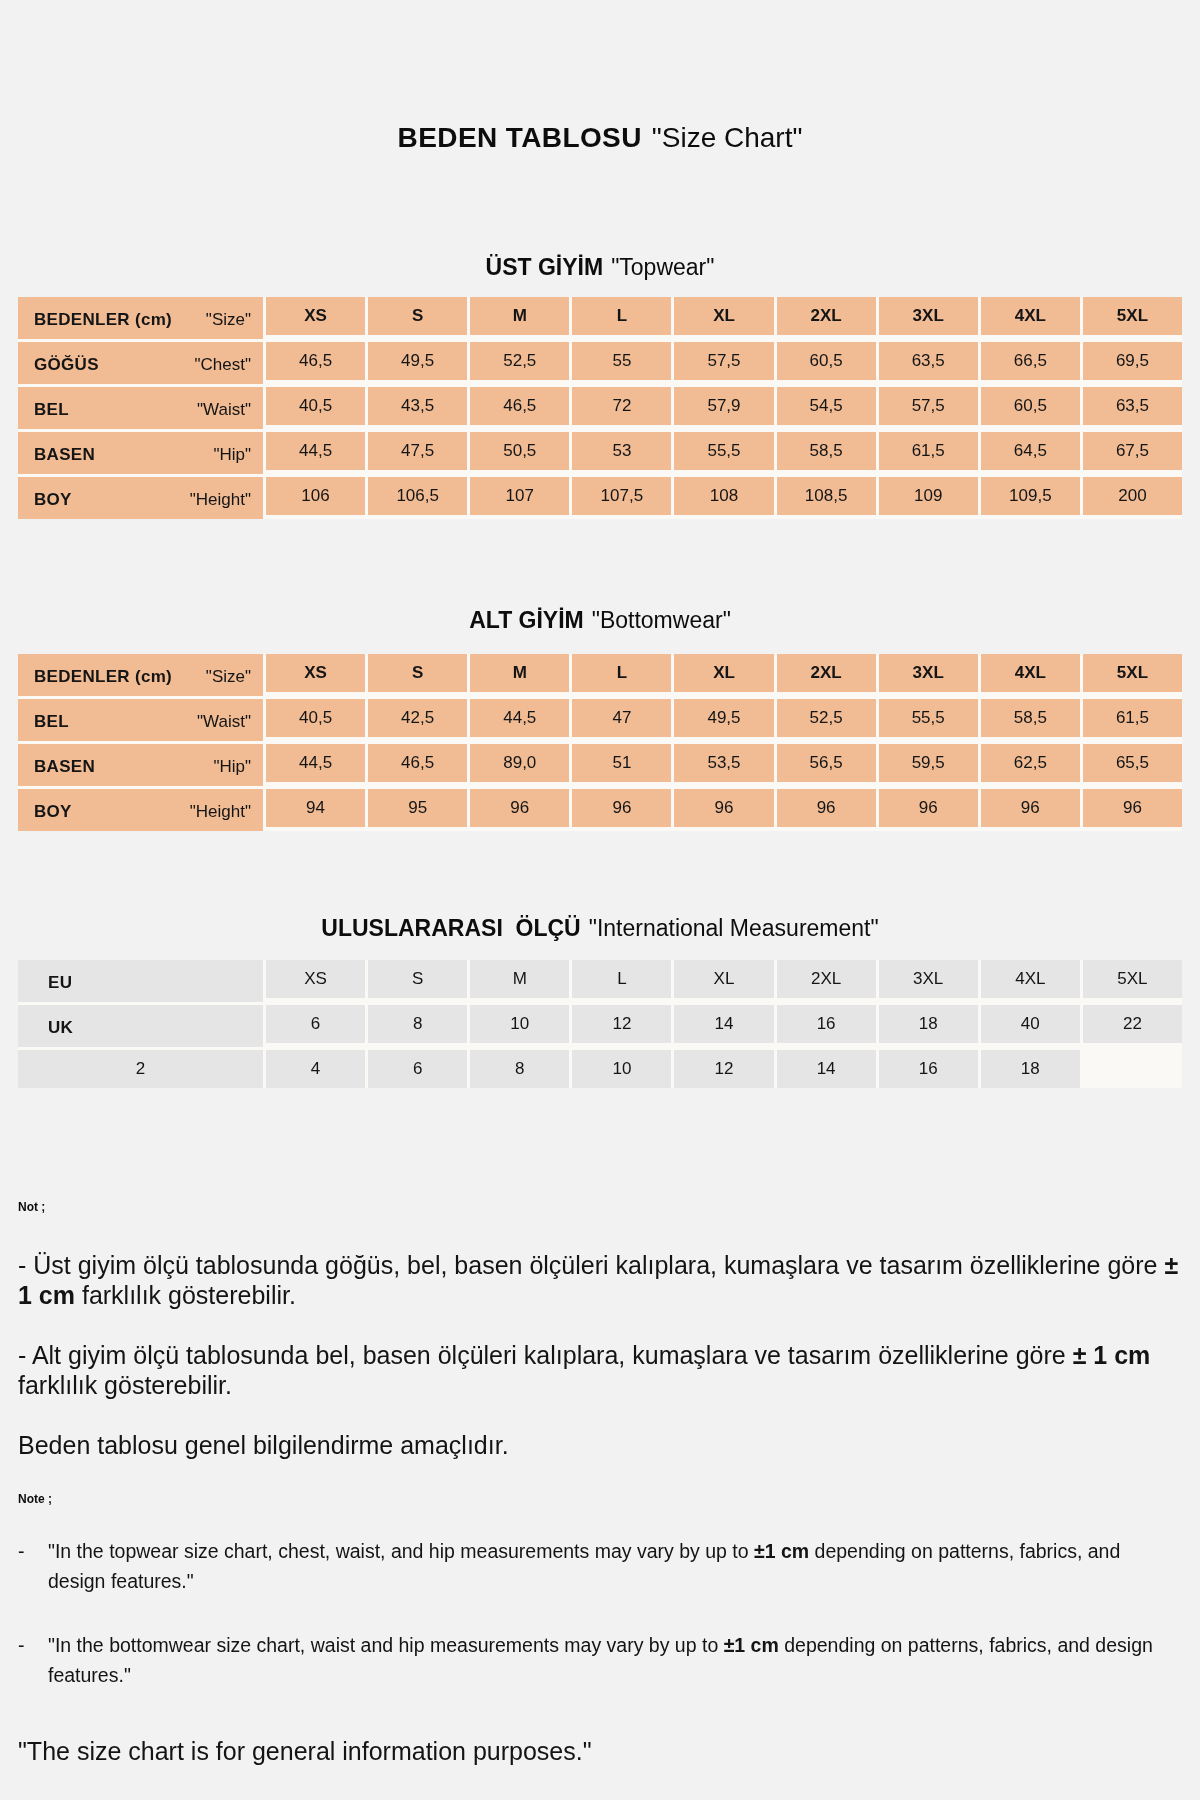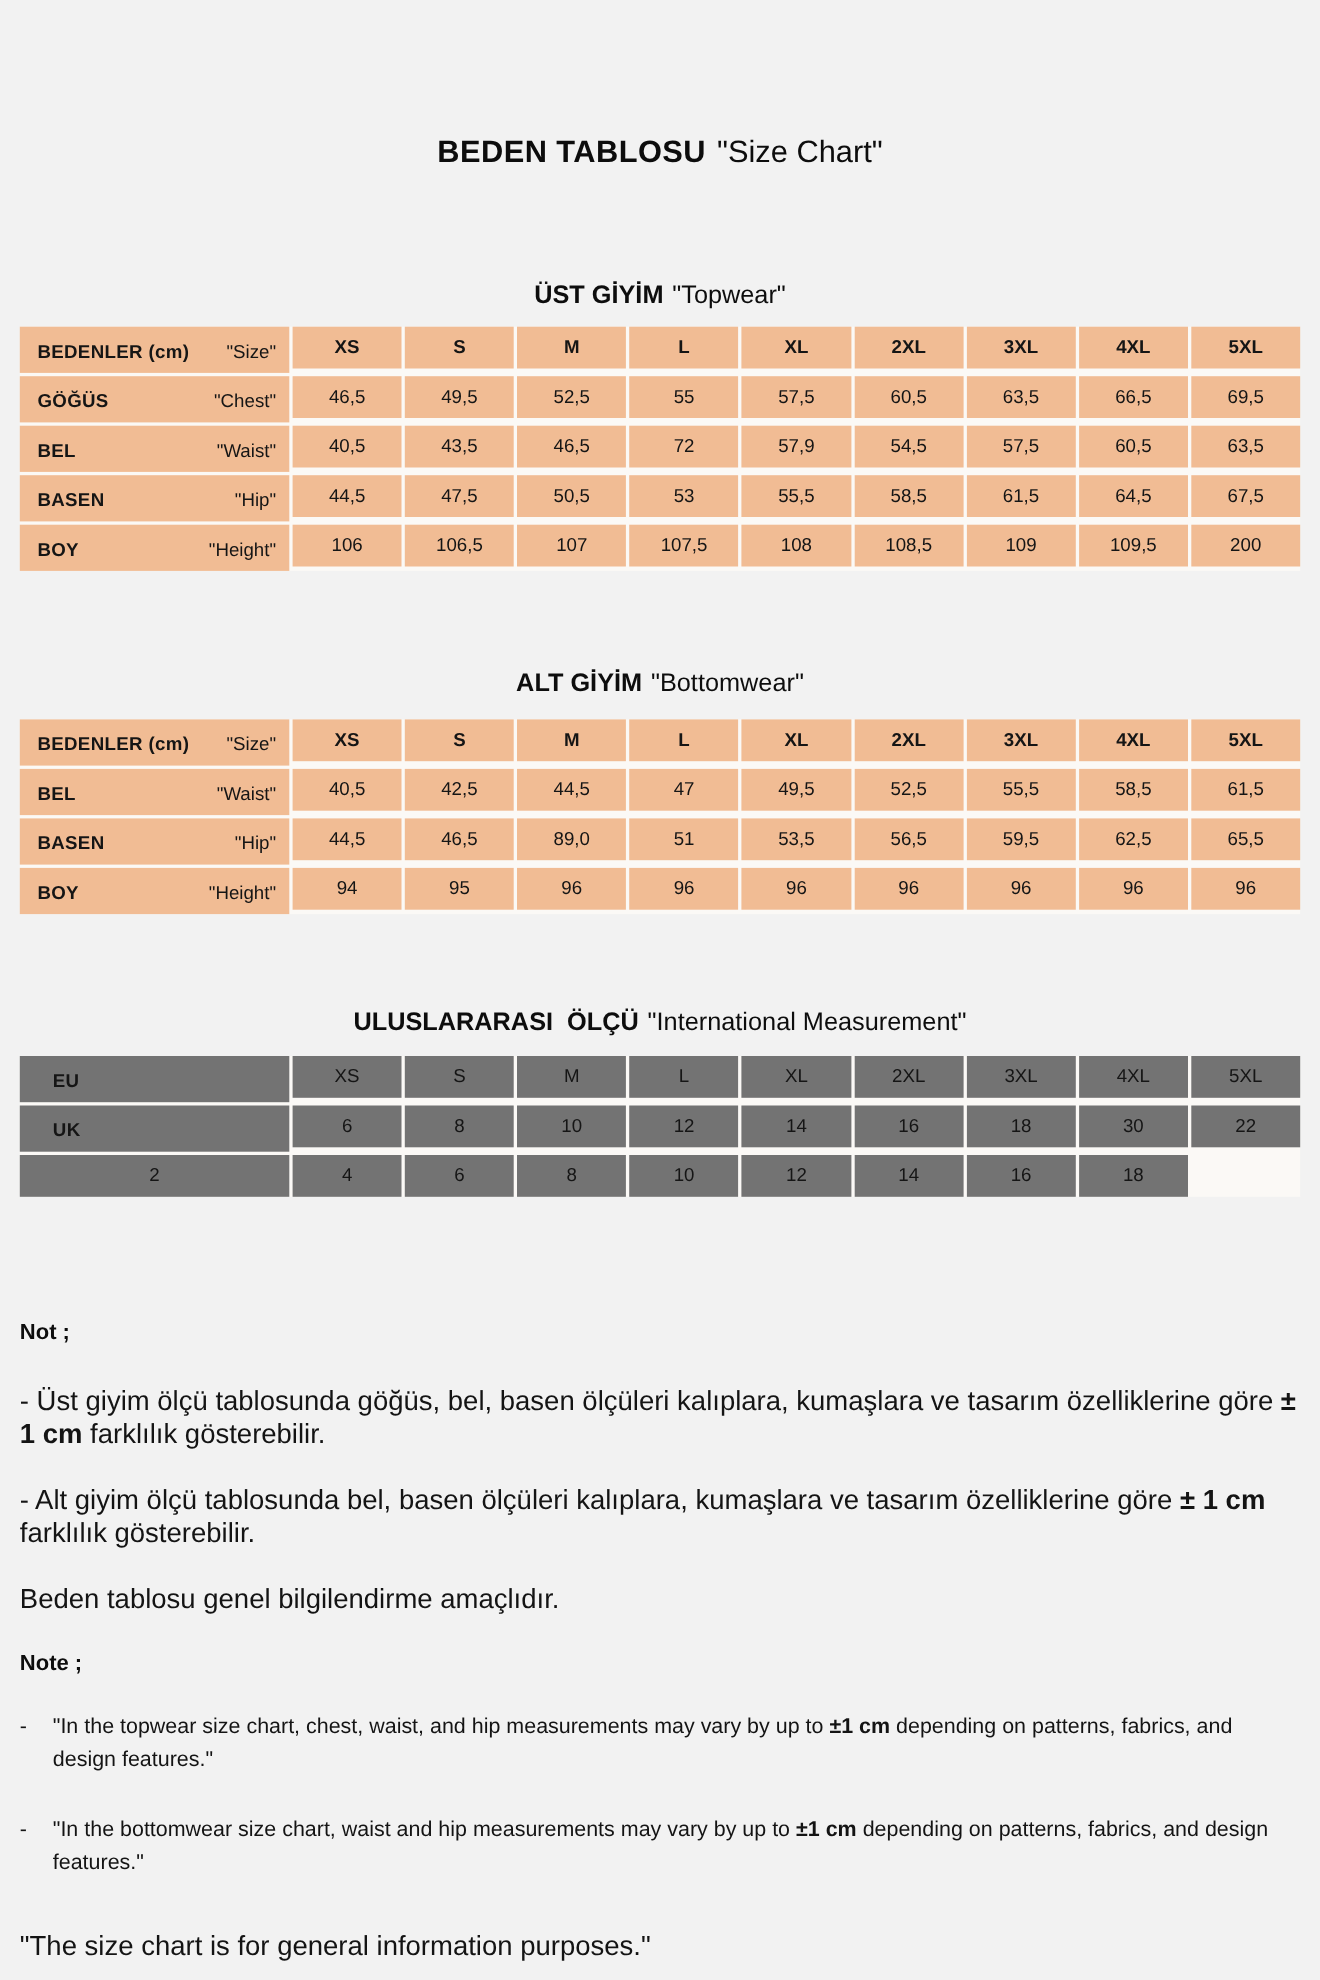--- a/index.html
+++ b/index.html
@@ -44,32 +44,32 @@
   }
   .sec-bottom .size-table { margin-top:20px; }
   .sec-intl .size-table { margin-top:18px; }
 
   .cell {
     height:38px;
     display:flex; align-items:center; justify-content:center;
     font-size:17px; color:#151515;
   }
   .t-peach .cell { background:#f1bc94; }
-  .t-light .cell { background:#737373; }
+  .t-light .cell { background:#e5e5e5; }
   .cell.head { font-weight:700; }
   .cell.label { justify-content:space-between; padding:4px 12px 0 16px; }
   .cell.label .tr { font-weight:700; letter-spacing:0.3px; }
   .cell.label .en { font-weight:400; }
   .t-light .cell.label { padding-left:30px; }
 
   .notes {
     width:1164px; margin-left:18px;
   }
   .note-heading {
-    margin:0; font-size:20px; font-weight:700; color:#0d0d0d;
+    margin:0; font-size:12px; font-weight:700; color:#0d0d0d;
   }
   .nh-tr { margin-top:112px; }
   .nh-en { margin-top:32px; }
   .note-para {
     margin:0; font-size:25px; line-height:30px; color:#141414;
   }
   .np-1 { margin-top:36px; }
   .np-2 { margin-top:30px; }
   .np-footer { margin-top:30px; }
   .note-para strong, .bullet strong { font-weight:700; }
@@ -246,21 +246,21 @@
         <div class="cell label">
           <span class="tr">UK</span>
         </div>
         <div class="cell val">6</div>
         <div class="cell val">8</div>
         <div class="cell val">10</div>
         <div class="cell val">12</div>
         <div class="cell val">14</div>
         <div class="cell val">16</div>
         <div class="cell val">18</div>
-        <div class="cell val">30</div>
+        <div class="cell val">40</div>
         <div class="cell val">22</div>
         <div class="cell val">2</div>
         <div class="cell val">4</div>
         <div class="cell val">6</div>
         <div class="cell val">8</div>
         <div class="cell val">10</div>
         <div class="cell val">12</div>
         <div class="cell val">14</div>
         <div class="cell val">16</div>
         <div class="cell val">18</div>

